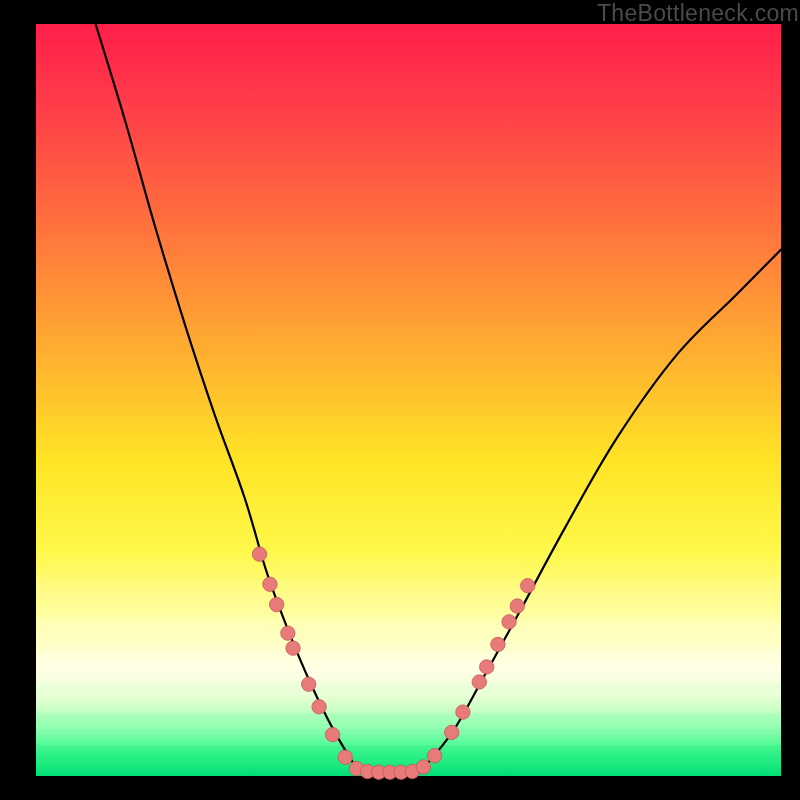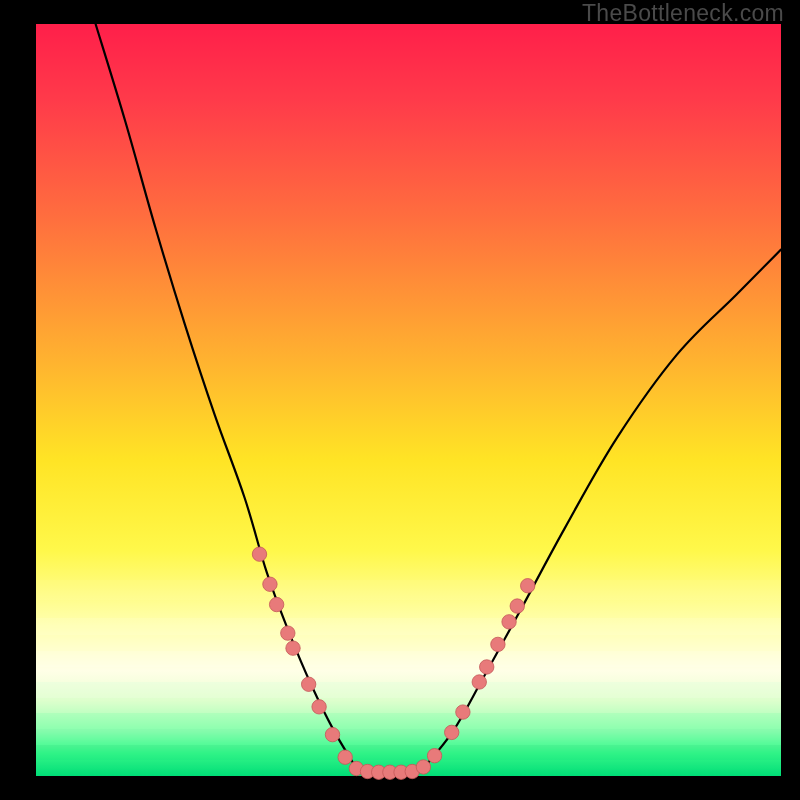--- a/index.html
+++ b/index.html
@@ -49,21 +49,21 @@
     right: 0;
     bottom: 0;
     height: 26%;
   }
   .gradient-stripes > div {
     width: 100%;
   }
   .watermark {
     position: absolute;
     top: 0;
-    right: 16px;
+    right: 1px;
     color: #4a4a4a;
     font-size: 23px;
     font-weight: 500;
     letter-spacing: 0.3px;
     user-select: none;
   }
   svg.curves {
     position: absolute;
     inset: 0;
     width: 100%;

